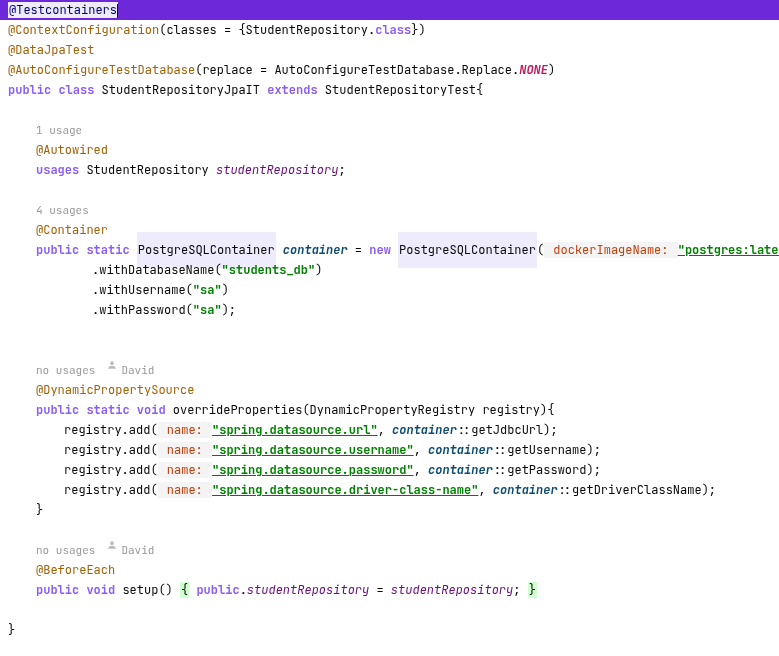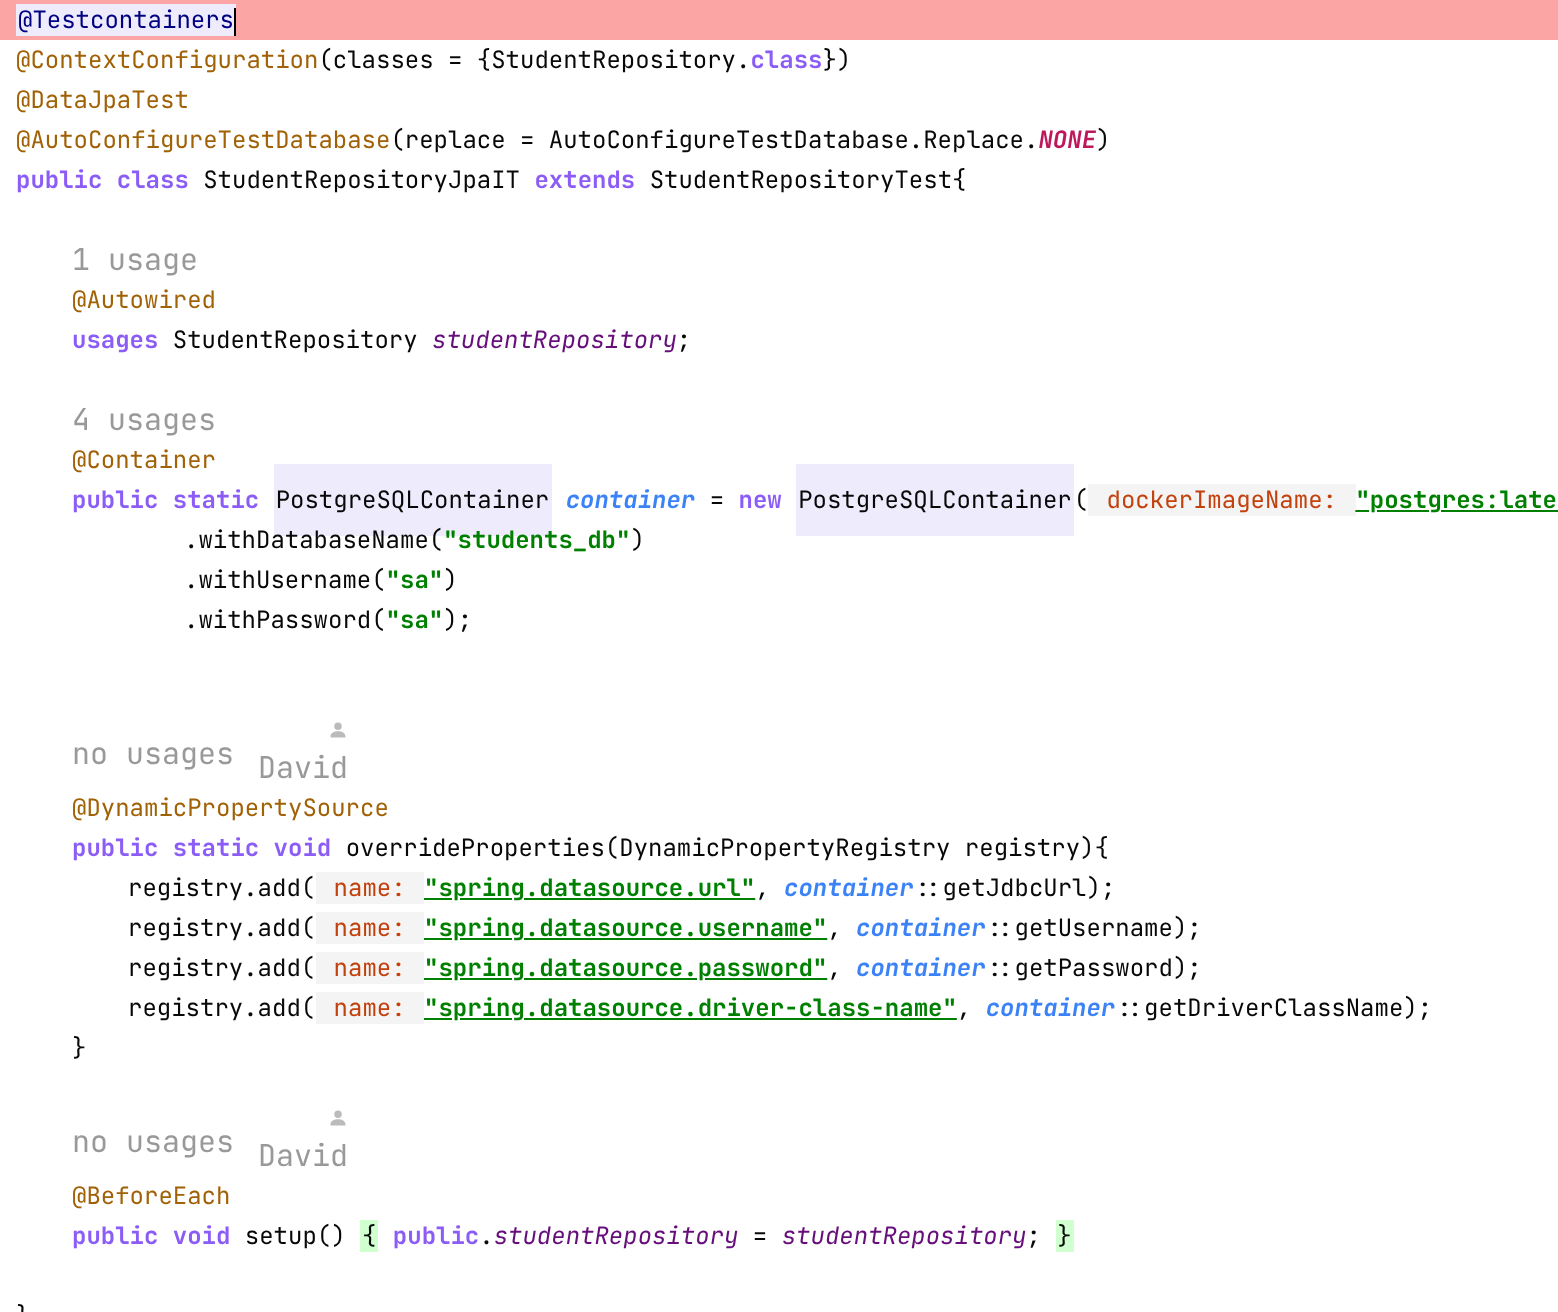--- a/index.html
+++ b/index.html
@@ -8,33 +8,33 @@
     font-family: "JetBrains Mono", "Consolas", "Monaco", monospace;
     font-size: 12px;
     line-height: 20px;
     background: #ffffff;
     color: #080808;
     white-space: nowrap;
     overflow-x: auto;
     width: 779px;
   }
   .line { padding: 0 8px; min-height: 20px; }
-  .hl-line { background: #fca5a5; }
+  .hl-line { background: #6d28d9; }
   .caret { border-right: 1px solid #000; display:inline-block; height:14px; vertical-align:middle; margin-left:-1px;}
   .anno { color: #a16207; }
   .anno-hl { background: #edebfc; color:#000080; padding:0 1px;}
   .kw { color: #8b5cf6; font-weight: bold; }
   .str { color: #008000; font-weight: bold; }
   .str-u { color: #008000; font-weight: bold; text-decoration: underline;}
   .fld { color: #660e7a; font-style: italic; }
-  .sfld { color: #3b82f6; font-style: italic; font-weight:bold;}
+  .sfld { color: #0c4a6e; font-style: italic; font-weight:bold;}
   .param-hint { background: #f4f4f4; color: #c2410c; padding:0 2px;}
-  .usage-line { color:#999999; padding: 0 8px 0 36px; font-size:15px; min-height:20px; display:flex; align-items:center; gap:12px;}
+  .usage-line { color:#999999; padding: 0 8px 0 36px; font-size:11px; min-height:20px; display:flex; align-items:center; gap:12px;}
   .usage-txt { color:#999999;}
-  .author { display:inline-flex; align-items:flex-end; gap:4px; color:#999999;flex-direction:column;}
+  .author { display:inline-flex; align-items:flex-start; gap:4px; color:#999999;}
   .ind1 { padding-left: 36px;}
   .ind2 { padding-left: 64px;}
   .ind3 { padding-left: 92px;}
   .type-hl { background: #edebfc; padding:10px 1px;}
   .const { color: #be185d; font-style: italic; font-weight: bold;}
   .brace-hl { background: #d0ffd0; padding:0 1px;}
   svg.person { width:10px; height:10px; fill:#bbbbbb;}
 </style>
 </head>
 <body>

